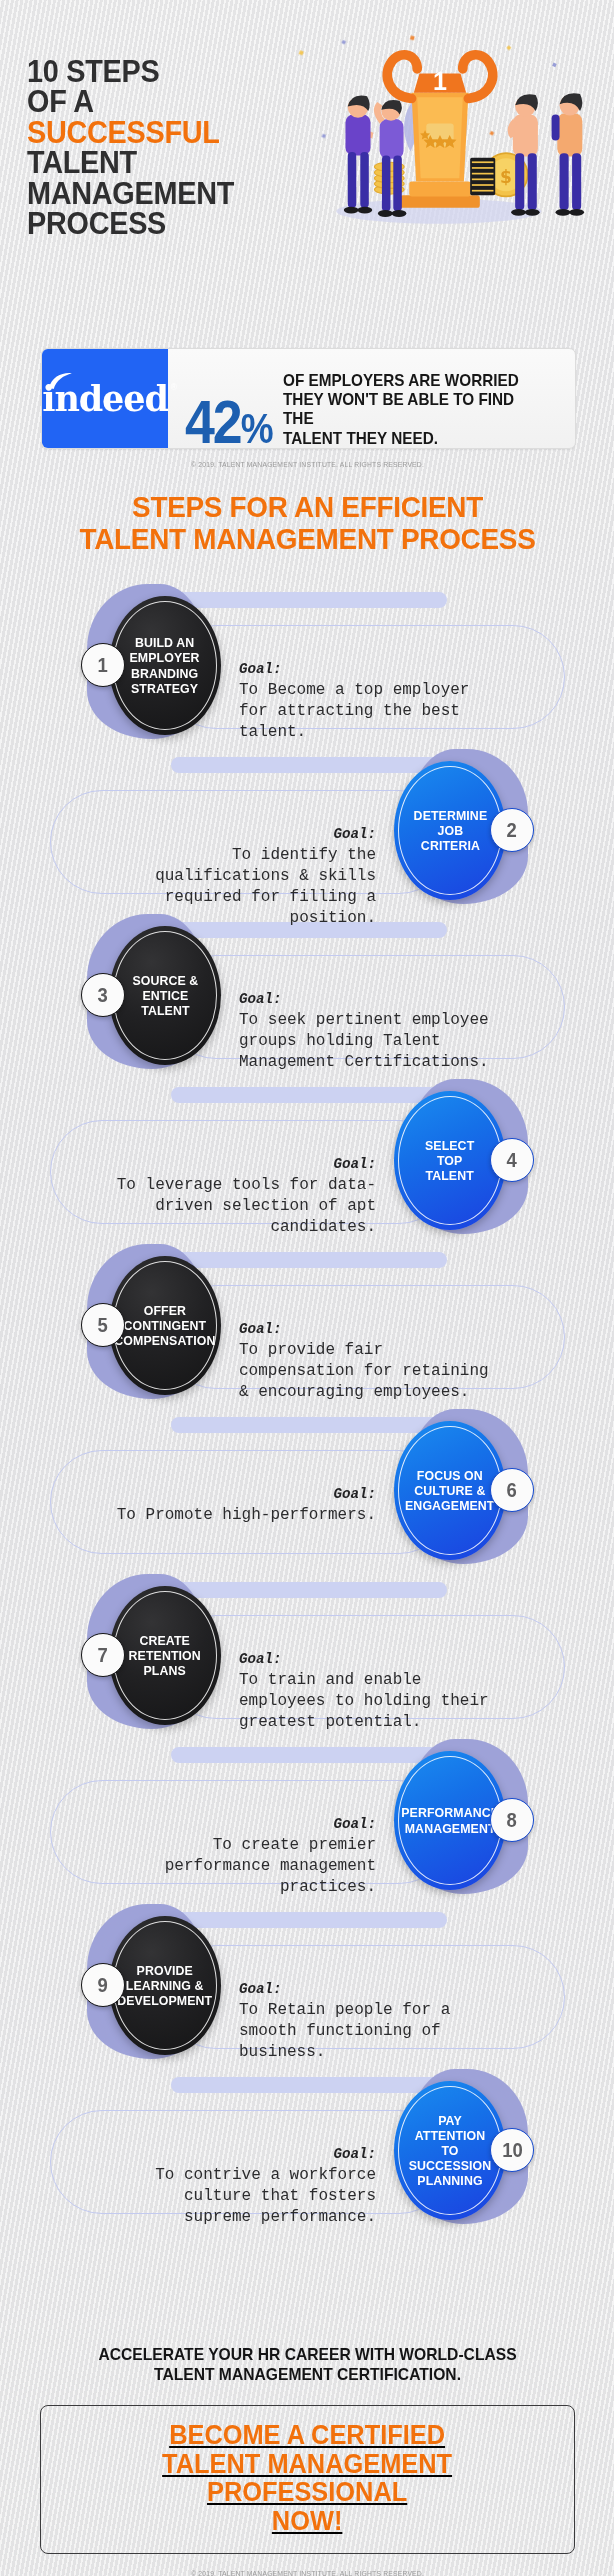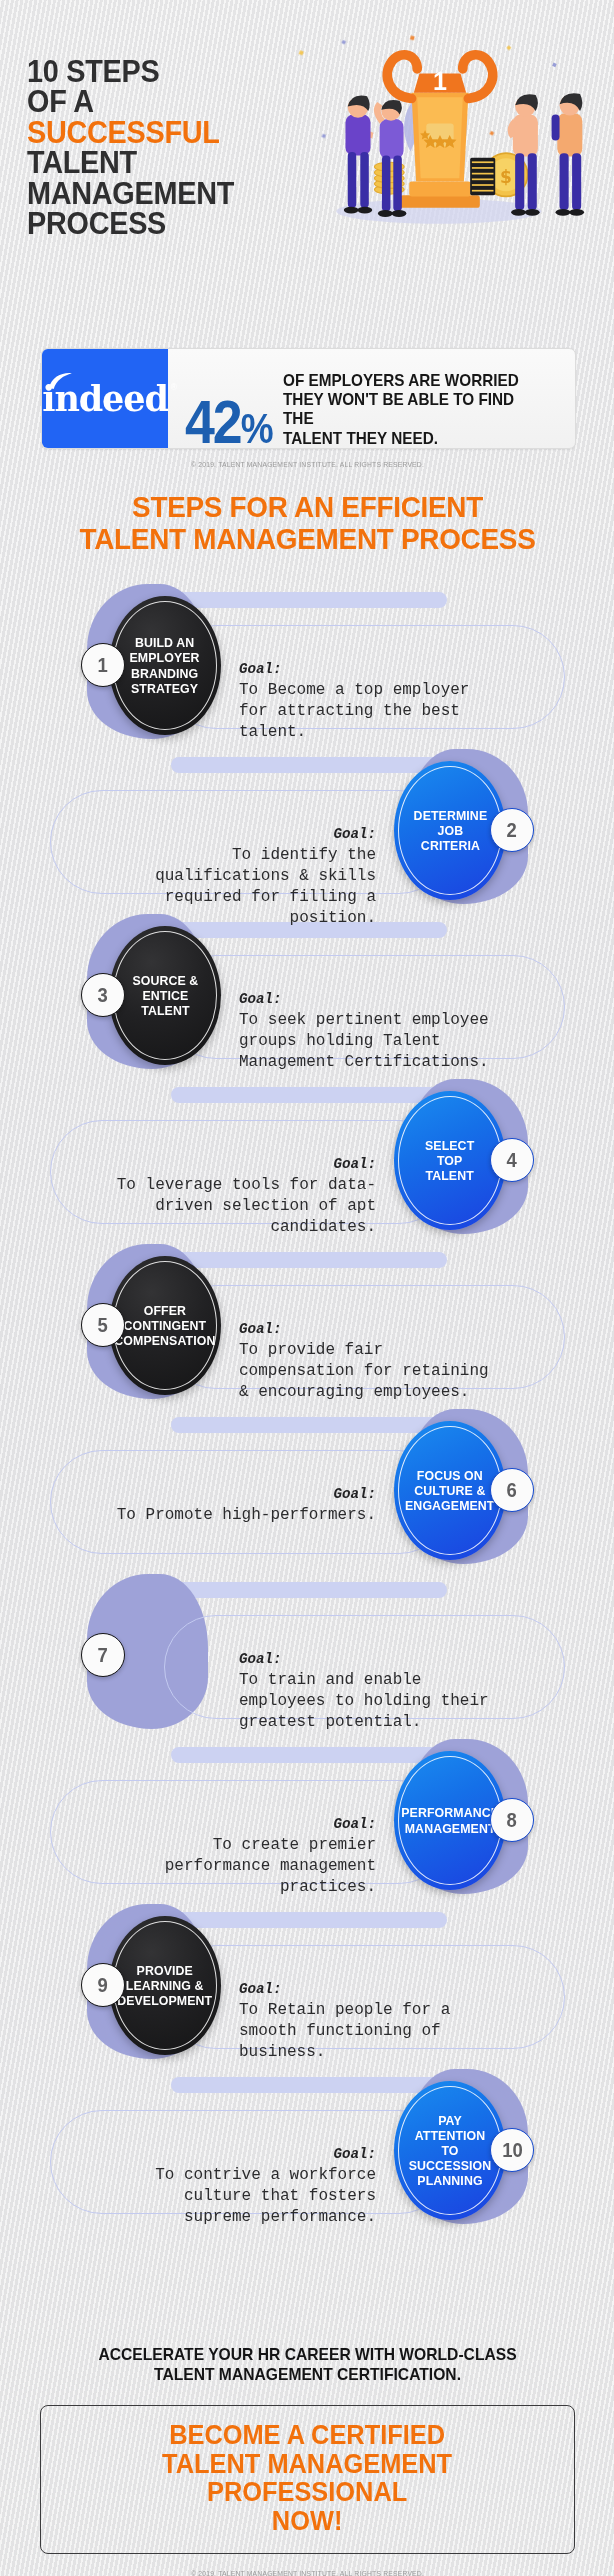--- a/index.html
+++ b/index.html
@@ -328,20 +328,21 @@
     text-transform: uppercase;
     transform: scaleX(0.92);
   }
   #cta-box {
     margin: 19.4px auto 0;
     width: 535px;
     border: 0.9px solid #3b3b3d;
     border-radius: 8px;
     padding: 15px 11.4px 17px;
     text-align: center;
+    text-decoration: underline;
   }
   .cta-line {
     font-family: "Liberation Sans Narrow", "Liberation Sans", sans-serif;
     font-weight: 700;
     font-size: 27px;
     line-height: 1.06;
     color: #f2710c;
     text-transform: uppercase;
     transform: scaleX(0.94);
   }
@@ -610,20 +611,26 @@
         </div>
         <div class="goal-text">
           <div class="goal-word">Goal:</div>
           <div class="goal-desc">To Promote high-performers.</div>
         </div>
       </div>
       <div class="step left">
         <div class="connector"></div>
         <div class="blob"></div>
         <div class="goal-pill"></div>
+        <div class="node dark">
+          <div class="node-ring"></div>
+          <div class="node-label">CREATE
+RETENTION
+PLANS</div>
+        </div>
         <div class="num-badge dark">
           <span>7</span>
         </div>
         <div class="goal-text">
           <div class="goal-word">Goal:</div>
           <div class="goal-desc">To train and enable employees to holding their greatest potential.</div>
         </div>
       </div>
       <div class="step right">
         <div class="connector"></div>

